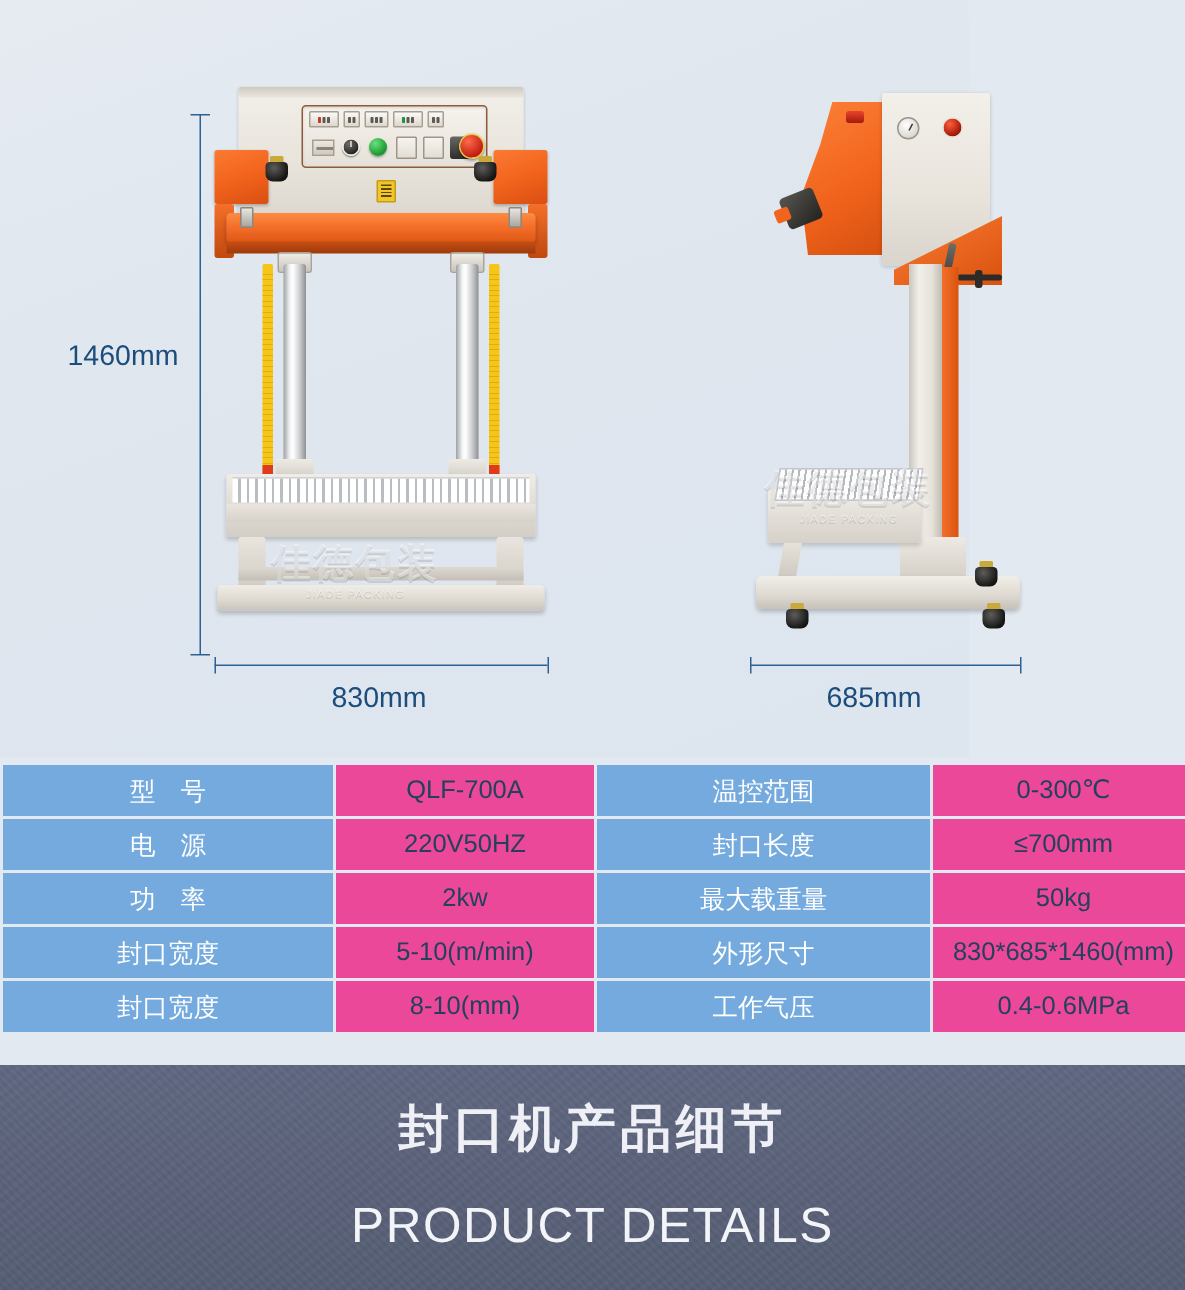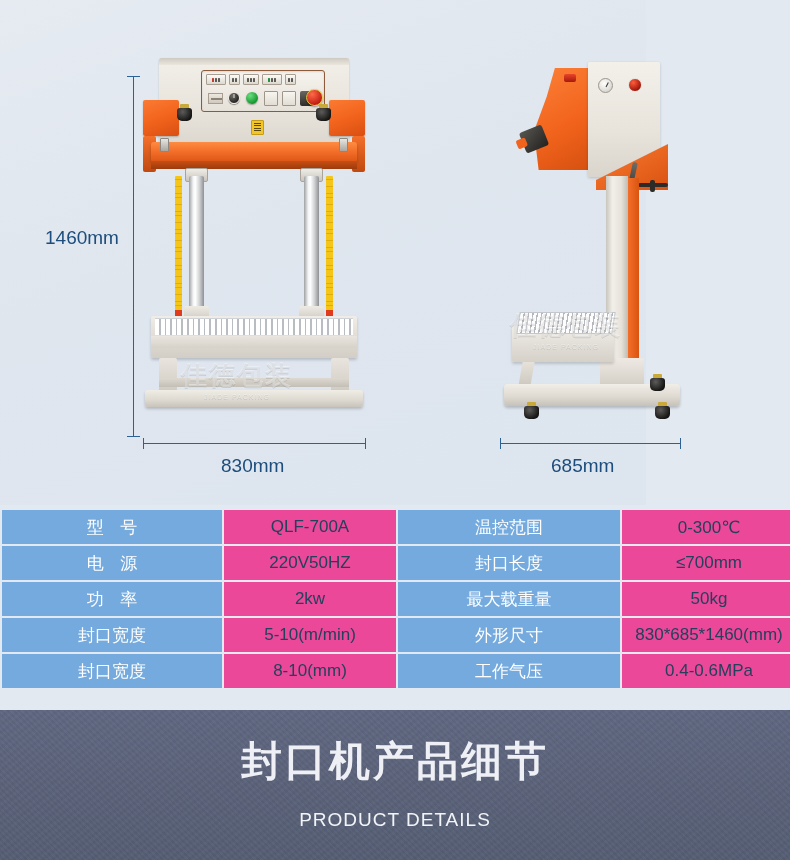--- a/index.html
+++ b/index.html
@@ -341,25 +341,25 @@
   
   .banner {
     position:absolute; left:0; top:710px; width:790px; height:150px;
     background:
       repeating-linear-gradient(45deg, rgba(255,255,255,.018) 0 2px, rgba(0,0,0,.018) 2px 4px),
       repeating-linear-gradient(-38deg, rgba(255,255,255,.014) 0 3px, rgba(0,0,0,.016) 3px 6px),
       linear-gradient(180deg,#5f6781 0%,#5a6279 50%,#555d74 100%);
     display:flex; flex-direction:column; align-items:center; justify-content:center;
   }
   .banner-cn {
-    color:#eef0f5; font-size:41px; font-weight:700; letter-spacing:3px;
+    color:#eef0f5; font-size:34px; font-weight:700; letter-spacing:3px;
     line-height:1.12;
   }
   .banner-en {
-    color:#f2f4f8; font-size:19px; letter-spacing:1px; margin-top:25px;
+    color:#f2f4f8; font-size:33px; letter-spacing:1px; margin-top:25px;
   }
 </style>
 </head>
 <body>
 
 <div class="hero">
 
   <div class="dim-line-v" style="left:133px; top:76px; height:360px;"></div>
   <div class="dim-cap-v" style="left:127px; top:76px;"></div>
   <div class="dim-cap-v" style="left:127px; top:436px;"></div>

